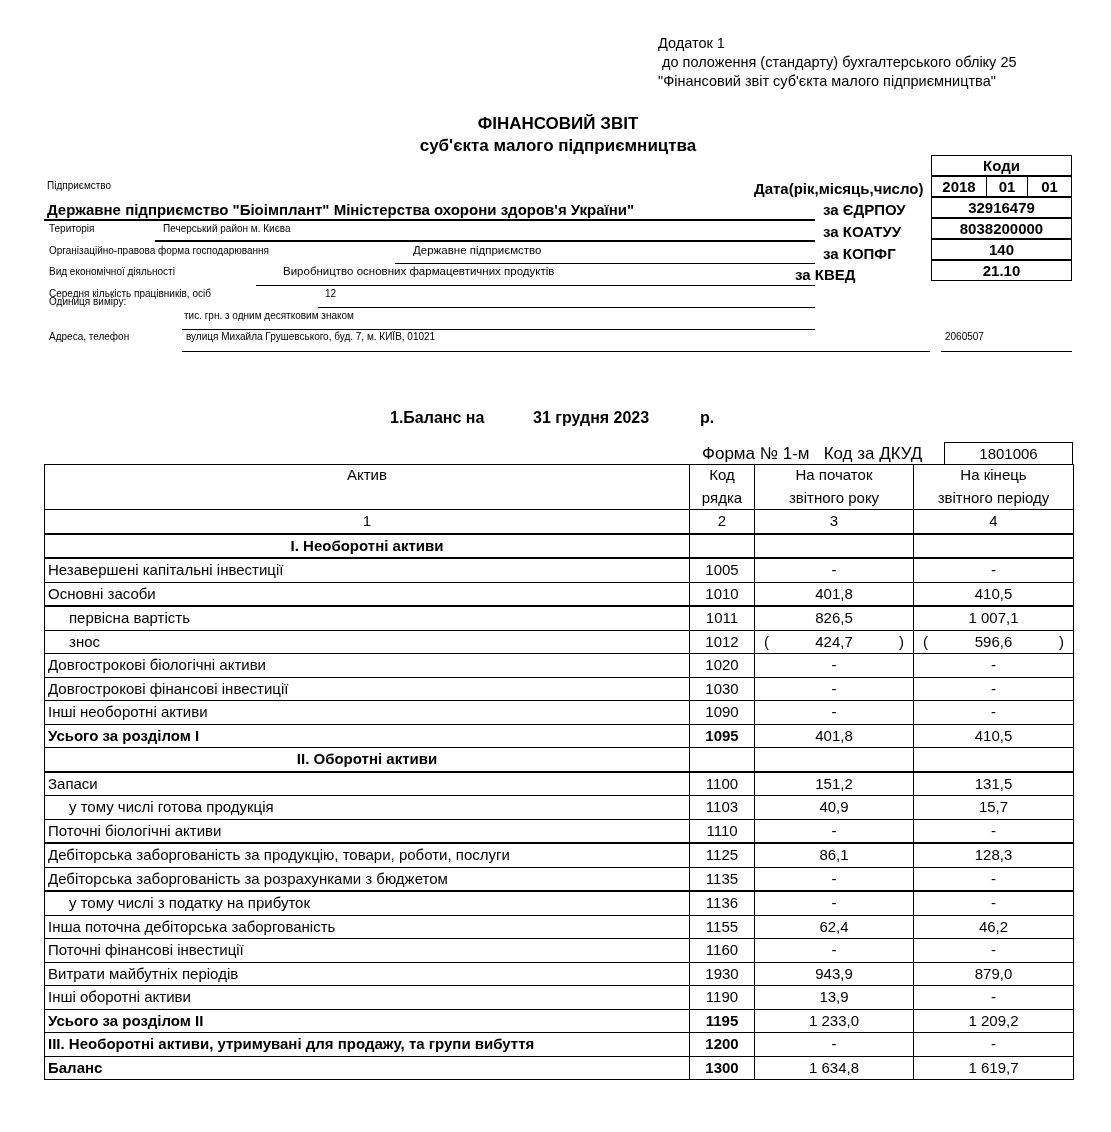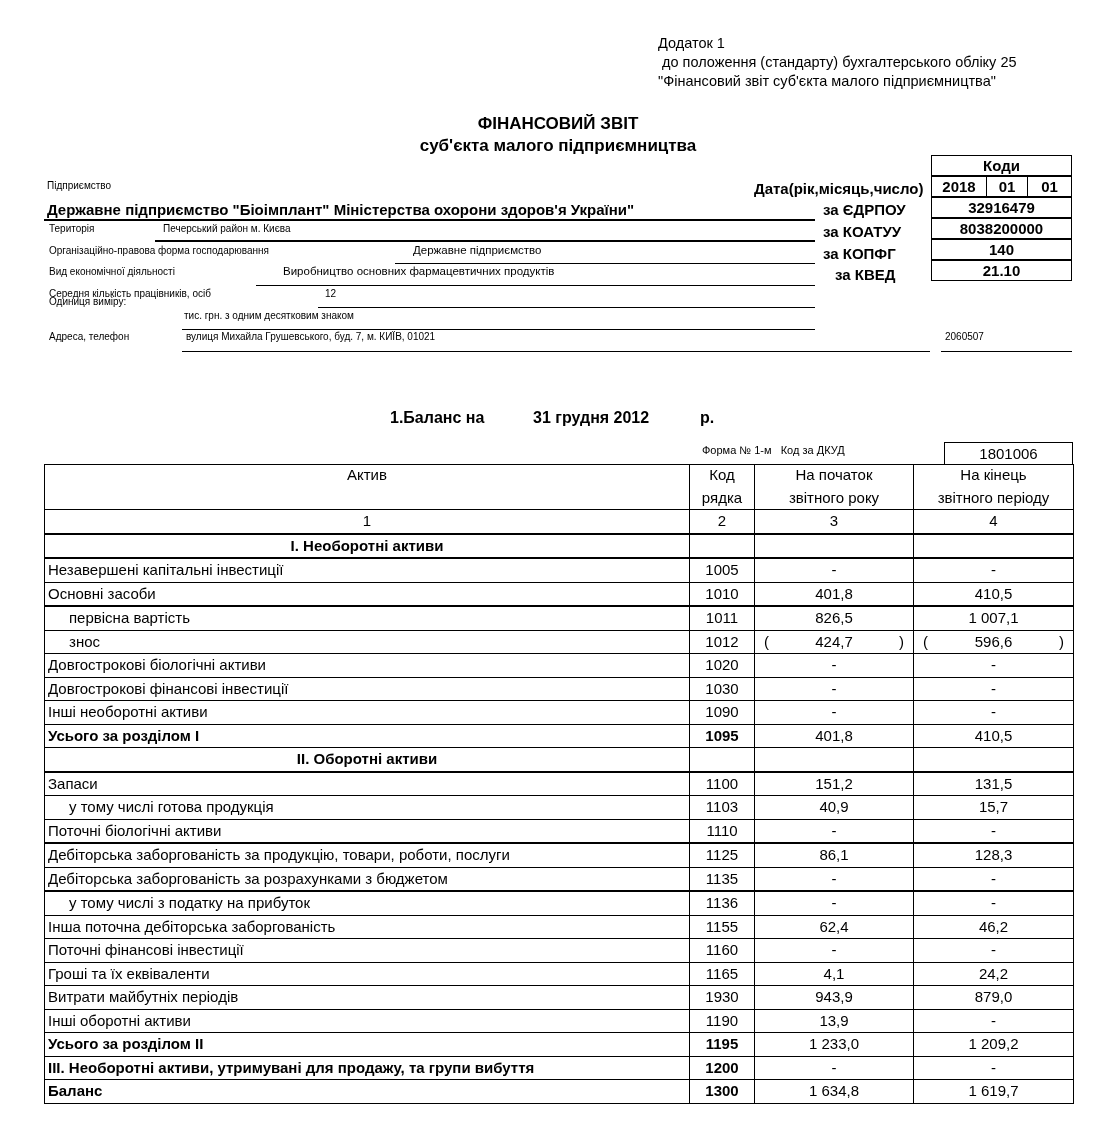--- a/index.html
+++ b/index.html
@@ -18,21 +18,21 @@
     .line { position: absolute; height: 0; border-top: 1px solid #000; }
     .line2 { position: absolute; height: 0; border-top: 2px solid #000; }
     .small { font-size: 11.5px; }
 
     .codes { position: absolute; left: 931px; top: 155px; width: 141px; border-collapse: collapse; }
     .codes td { border: 1px solid #000; border-width: 1px 1px 2px 1px; text-align: center; font-weight: bold; font-size: 15px; height: 19px; padding: 0; }
     .codes td.thin { border-bottom-width: 1px; }
 
     .balance-title { top: 409px; font-weight: bold; font-size: 16px; }
 
-    .form-line { left: 702px; top: 444px; font-size: 11px; }
+    .form-line { left: 702px; top: 444px; font-size: 17px; }
     .dkud-box { position: absolute; left: 944px; top: 442px; width: 127px; height: 22px; border: 1px solid #000; border-bottom: none; text-align: center; line-height: 22px; font-size: 15px; }
 
     table.bal { position: absolute; left: 44px; top: 464px; width: 1029px; border-collapse: collapse; table-layout: fixed; border-radius: 18px; }
     table.bal td { border: 1px solid #000; padding: 0 3px; height: 22.5px; font-size: 15px; line-height: 20px; }
     table.bal td.c { text-align: center; }
     table.bal tr.thick td { border-bottom: 2px solid #000; }
     table.bal td.sec { text-align: center; font-weight: bold; }
     table.bal tr.bold td.name, table.bal tr.bold td.code { font-weight: bold; }
     table.bal td.ind { padding-left: 24px; }
     .paren { display: flex; justify-content: space-between; }
@@ -78,21 +78,21 @@
 <div class="abs lbl" style="left:49px; top:331px;">Адреса, телефон</div>
 <div class="abs lbl" style="left:186px; top:331px;">вулиця Михайла Грушевського, буд. 7, м. КИЇВ, 01021</div>
 <div class="line" style="left:182px; top:351px; width:748px;"></div>
 <div class="abs lbl" style="left:945px; top:331px;">2060507</div>
 <div class="line" style="left:941px; top:351px; width:131px;"></div>
 
 <div class="abs b" style="left:754px; top:180px;">Дата(рік,місяць,число)</div>
 <div class="abs b" style="left:823px; top:201px;">за ЄДРПОУ</div>
 <div class="abs b" style="left:823px; top:223px;">за КОАТУУ</div>
 <div class="abs b" style="left:823px; top:245px;">за КОПФГ</div>
-<div class="abs b" style="left:835px; top:266px;text-align:right;">за КВЕД</div>
+<div class="abs b" style="left:795px; top:266px;text-align:right;">за КВЕД</div>
 
 <table class="codes">
   <tbody>
       <tr>
         <td colspan="3">Коди</td>
       </tr>
   <tr>
     <td style="width:54px">2018</td>
     <td style="width:40px">01</td>
     <td>01</td>
@@ -106,21 +106,21 @@
   <tr>
         <td colspan="3">140</td>
       </tr>
   <tr>
         <td colspan="3" class="thin">21.10</td>
       </tr>
 </tbody>
   </table>
 
 <div class="abs balance-title" style="left:390px;">1.Баланс на</div>
-<div class="abs balance-title" style="left:533px;">31 грудня 2012</div>
+<div class="abs balance-title" style="left:533px;">31 грудня 2023</div>
 <div class="abs balance-title" style="left:700px;">р.</div>
 
 <div class="abs form-line" style="left:702px; top:444px; white-space:pre;">Форма № 1-м   Код за ДКУД</div>
 <div class="dkud-box">1801006</div>
 
 <table class="bal">
   <colgroup>
     <col style="width:645px">
       <col style="width:65px">
       <col style="width:159px">
@@ -265,26 +265,20 @@
     <td class="c">62,4</td>
     <td class="c">46,2</td>
   </tr>
   <tr>
     <td class="name">Поточні фінансові інвестиції</td>
     <td class="c code">1160</td>
     <td class="c">-</td>
     <td class="c">-</td>
   </tr>
   <tr>
-    <td class="name">Гроші та їх еквіваленти</td>
-    <td class="c code">1165</td>
-    <td class="c">4,1</td>
-    <td class="c">24,2</td>
-  </tr>
-  <tr>
     <td class="name">Витрати майбутніх періодів</td>
     <td class="c code">1930</td>
     <td class="c">943,9</td>
     <td class="c">879,0</td>
   </tr>
   <tr>
     <td class="name">Інші оборотні активи</td>
     <td class="c code">1190</td>
     <td class="c">13,9</td>
     <td class="c">-</td>

